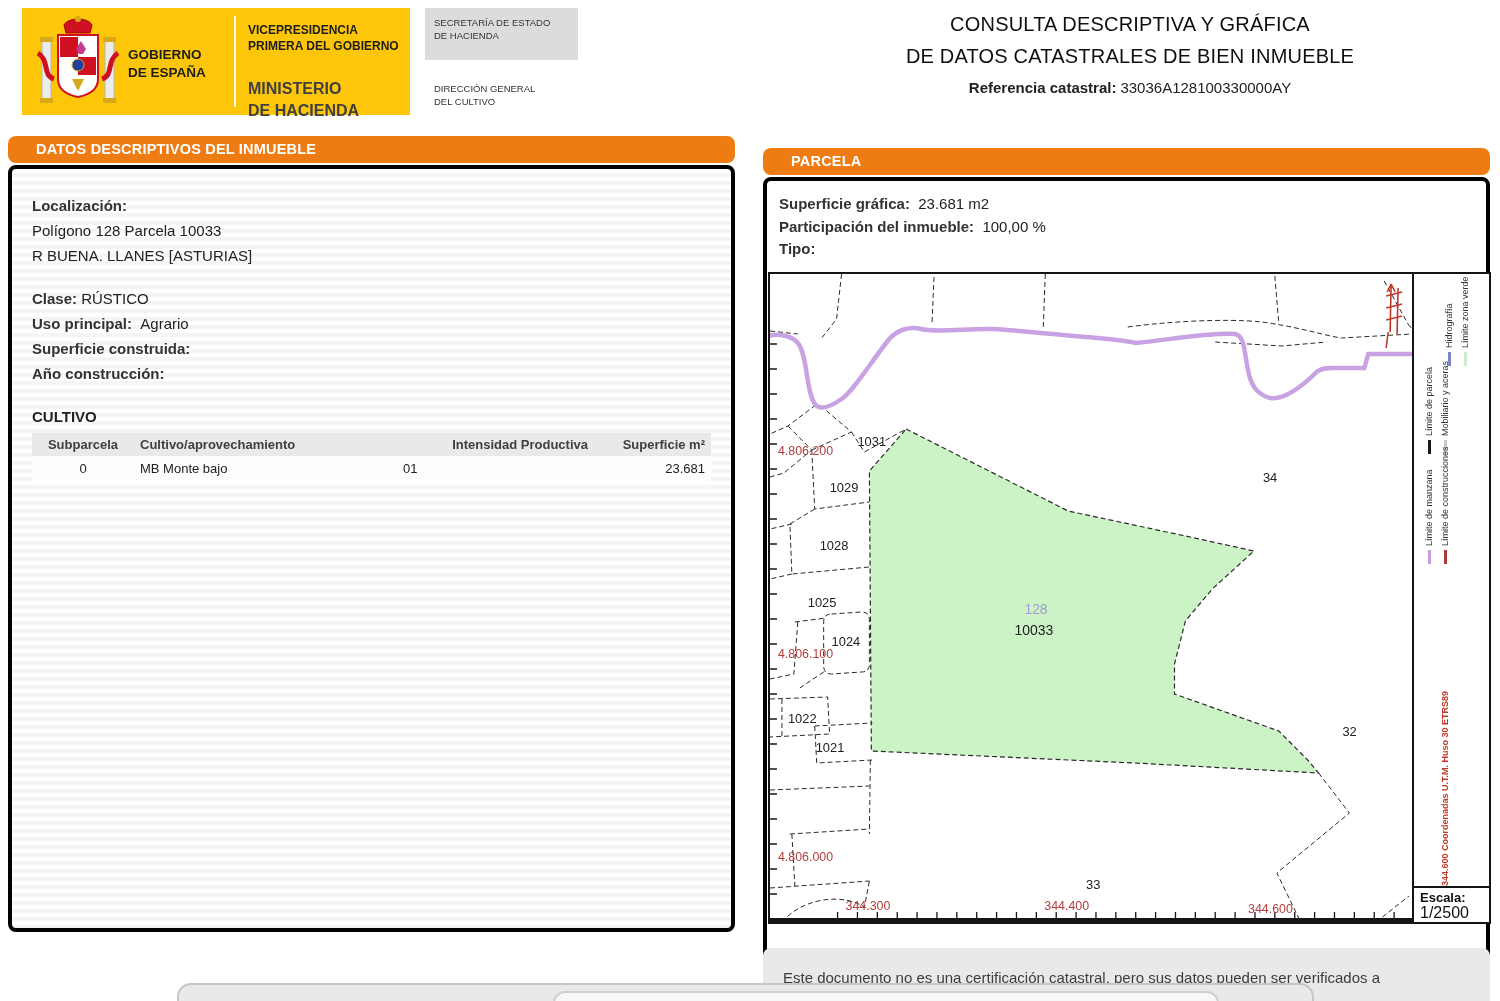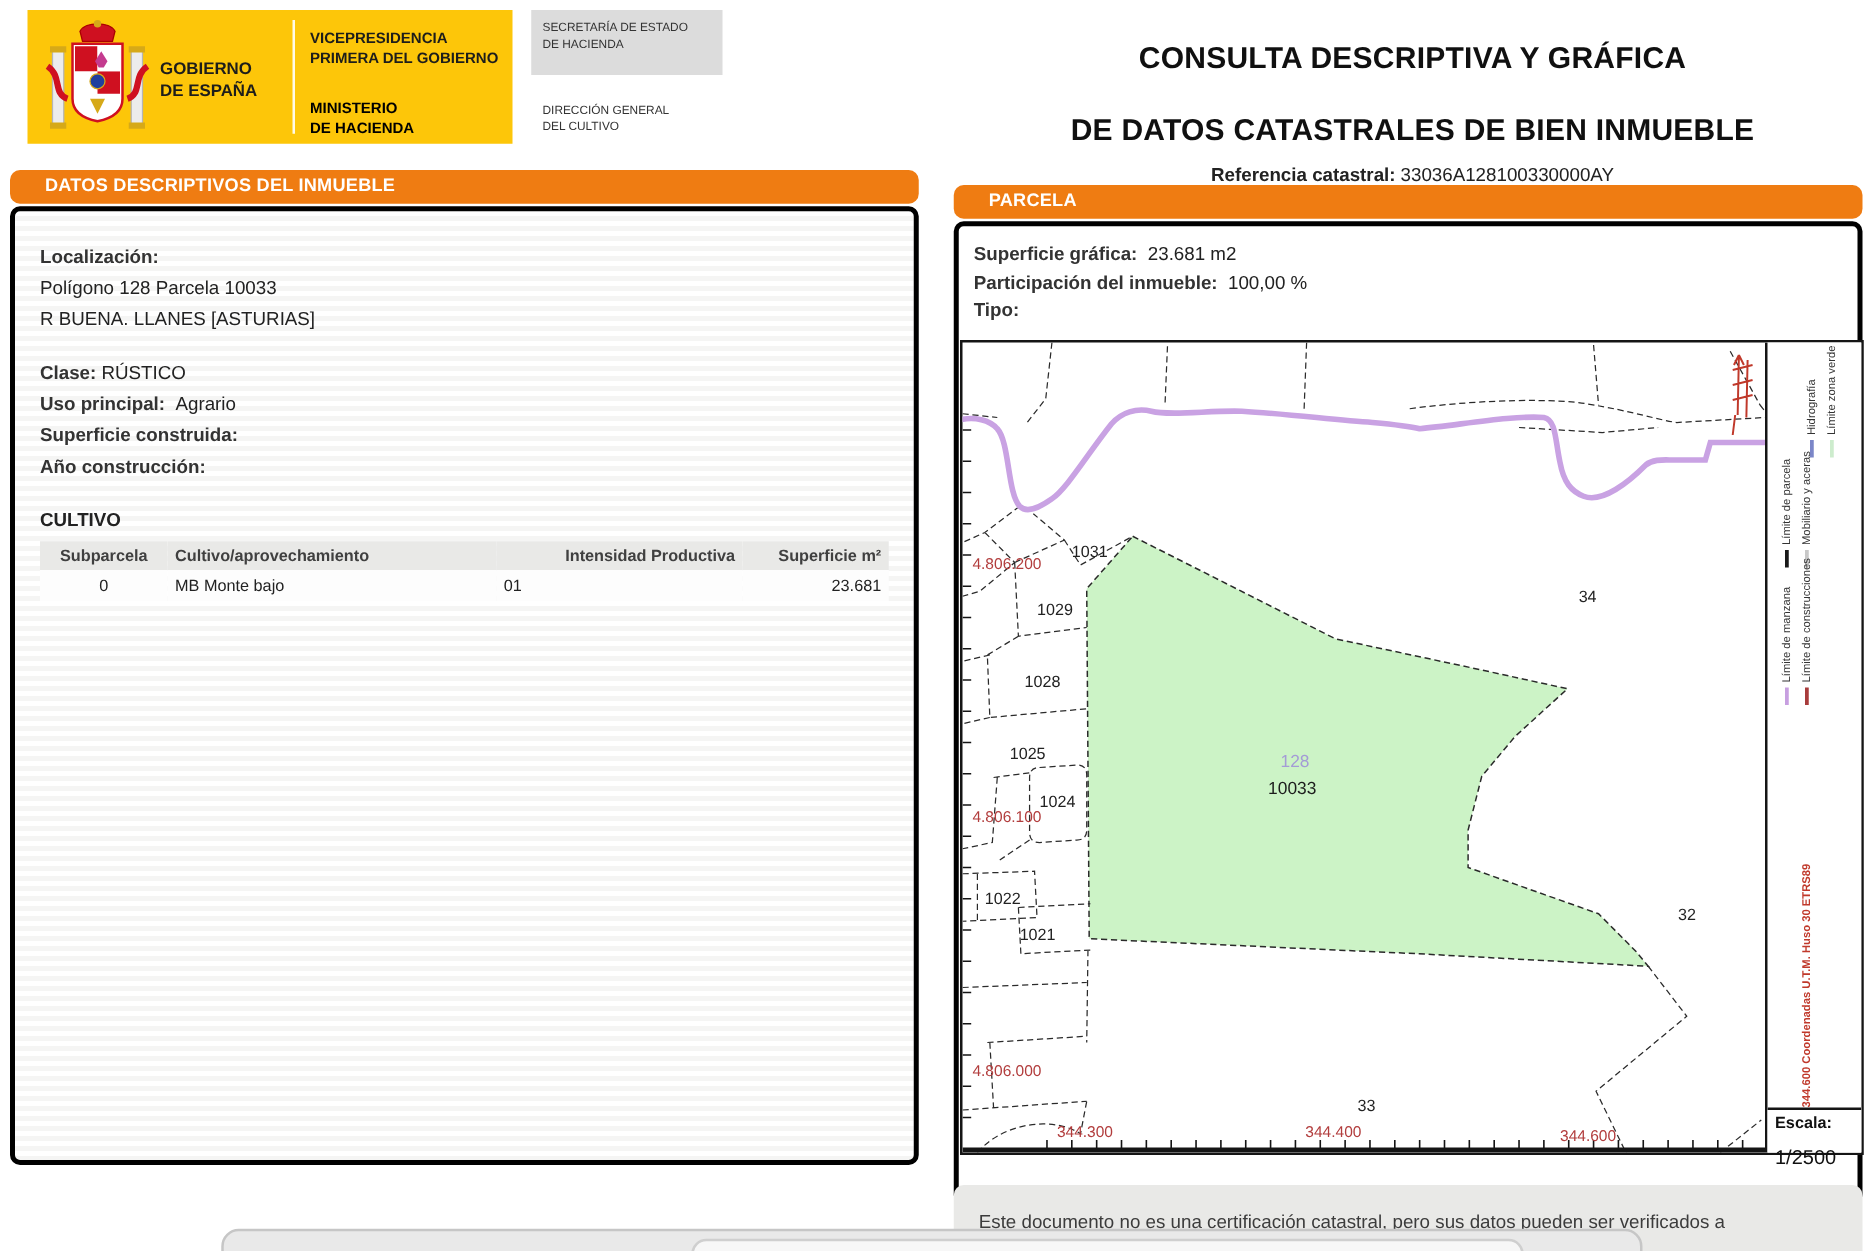--- a/index.html
+++ b/index.html
@@ -5,26 +5,26 @@
   html,body{margin:0;padding:0;background:#fff;}
   body{width:1500px;height:1001px;position:relative;overflow:hidden;
        font-family:"Liberation Sans",sans-serif;color:#222;}
   .ws{white-space:pre-line;}
   
   .logo-box{position:absolute;left:22px;top:8px;width:388px;height:107px;background:#fdc609;}
   .coat{position:absolute;left:12px;top:5px;}
   .gob-name{position:absolute;left:106px;top:38px;font-weight:bold;font-size:13.5px;line-height:1.3;color:#1d1d1b;}
   .logo-divider{position:absolute;left:212px;top:8px;bottom:8px;width:2px;background:rgba(255,255,255,.9);}
   .vice{position:absolute;left:226px;top:14px;font-weight:bold;font-size:12px;line-height:1.35;color:#1d1d1b;}
-  .mini{position:absolute;left:226px;top:70px;font-weight:bold;font-size:12px;line-height:1.35;color:#000000;}
+  .mini{position:absolute;left:226px;top:70px;font-weight:bold;font-size:16px;line-height:1.35;color:#404040;}
   .dept-box{position:absolute;left:425px;top:8px;width:153px;height:52px;background:#dcdcdc;
             padding:8px 0 0 9px;box-sizing:border-box;font-size:9.5px;line-height:1.4;color:#333;}
   .dir-box{position:absolute;left:434px;top:82px;font-size:9.5px;line-height:1.4;color:#333;}
   .title-block{position:absolute;left:770px;top:8px;width:720px;text-align:center;}
-  .title-line{font-size:24px;font-weight:bold;color:#101010;line-height:1.6;letter-spacing:.2px;margin-top:20px;}
+  .title-line{font-size:20px;font-weight:normal;color:#101010;line-height:1.6;letter-spacing:.2px;}
   .ref-row{margin-top:7px;font-size:15px;}
   .ref-label{font-weight:bold;margin-right:4px;}
   
   .orange-bar{height:27px;line-height:27px;background:#ef7c12;color:#fff;font-weight:bold;
               font-size:14.5px;padding-left:28px;border-radius:8px;letter-spacing:.2px;}
   .panel-body{margin-top:2px;border:4px solid #000000;border-radius:8px;
               background:repeating-linear-gradient(180deg,#ffffff 0 4px,#f5f5f4 4px 8px);}
   .left-panel{position:absolute;left:8px;top:136px;width:727px;}
   .left-body{height:767px;box-sizing:border-box;padding:24px 20px 0 20px;font-size:15px;}
   .fld{line-height:25px;}
@@ -48,21 +48,21 @@
   .map-svg{position:absolute;left:0;top:0;width:642px;height:648px;}
   .legend-strip{position:absolute;top:0;right:0;bottom:0;width:75px;border-left:2px solid #151515;background:#fff;}
   .vtext{position:absolute;transform:rotate(-90deg);transform-origin:0 0;white-space:nowrap;
          font-size:9px;color:#333;}
   .sw{display:inline-block;width:14px;height:3px;margin-right:4px;vertical-align:middle;}
   .legend-note{position:absolute;transform:rotate(-90deg);transform-origin:0 0;white-space:nowrap;
          font-size:9px;color:#c0392b;font-weight:bold;}
   .scale-box{position:absolute;left:0;right:0;bottom:0;height:36px;border-top:2px solid #151515;
              padding:2px 0 0 6px;box-sizing:border-box;background:#fff;}
   .scale-label{font-weight:bold;font-size:13px;color:#111;}
-  .scale-value{font-size:16px;color:#111;line-height:15px;margin-top:14px;}
+  .scale-value{font-size:16px;color:#111;line-height:15px;}
   
   .disclaimer{position:absolute;left:763px;top:948px;width:727px;height:60px;background:#e9e9e7;
               border-radius:8px;box-sizing:border-box;padding:21px 0 0 20px;font-size:15px;color:#3c3c3c;}
   .clip-outer{position:absolute;left:177px;top:983px;width:1133px;height:40px;background:#e9e9e9;
               border:2px solid #c6c6c6;border-radius:14px;}
   .clip-inner{position:absolute;left:553px;top:991px;width:662px;height:30px;background:#f7f7f7;
               border:2px solid #cfcfcf;border-radius:12px;}
   text{font-family:"Liberation Sans",sans-serif;}
 </style>
 </head>

